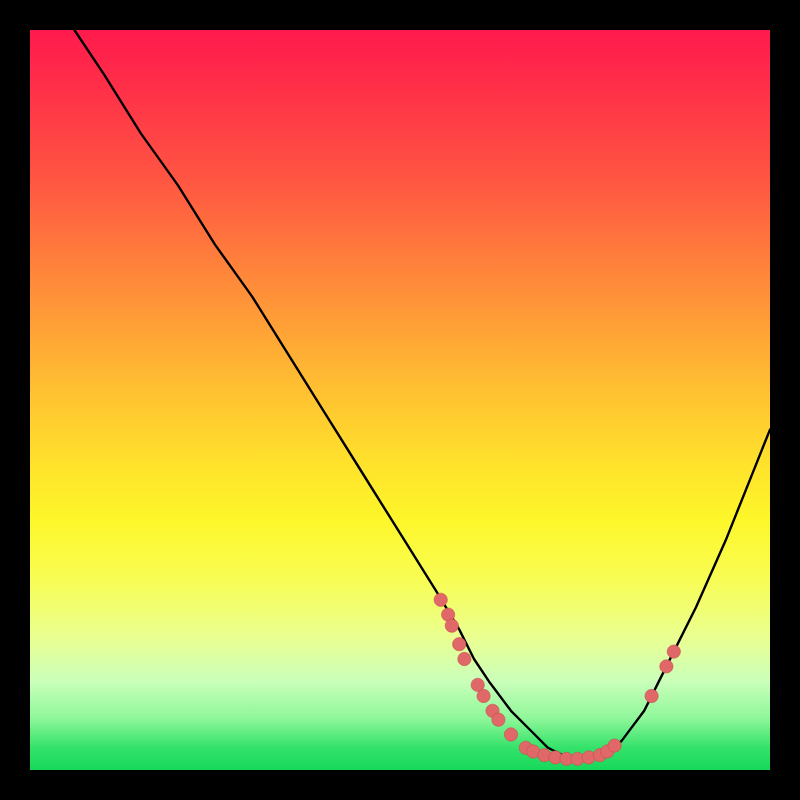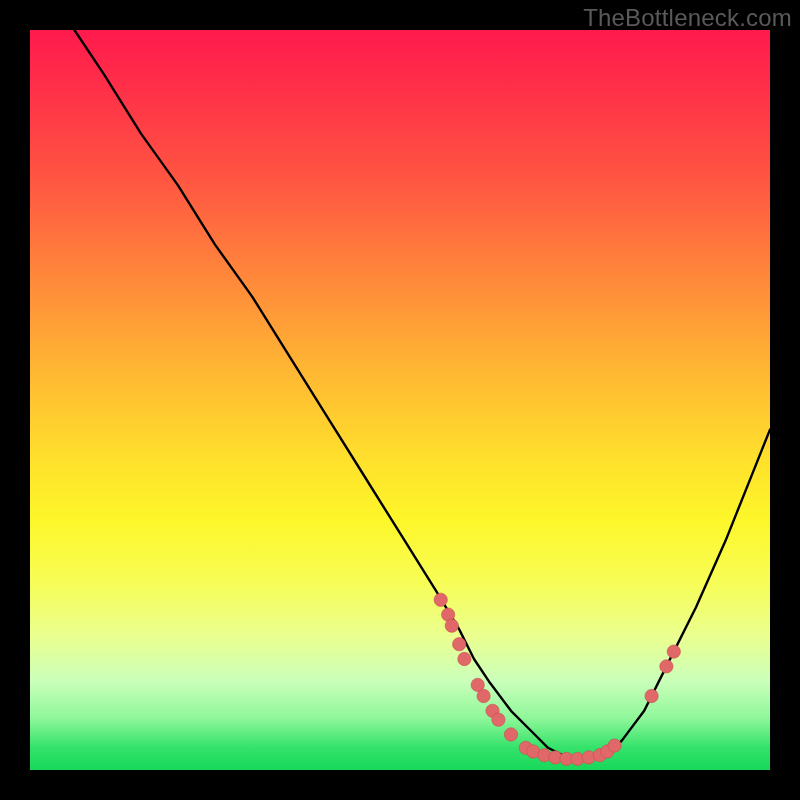--- a/index.html
+++ b/index.html
@@ -59,21 +59,20 @@
     top: 0;
     width: 740px;
     height: 740px;
     overflow: visible;
   }
 </style>
 </head>
 <body>
 
 <div class="frame">
-  <div class="watermark">TheBottleneck.com</div>
 
   <div class="plot-area">
     <svg class="curve" viewBox="0 0 740 740" preserveAspectRatio="none">
       <path id="curve-path" fill="none" stroke-width="2.4" stroke-linecap="round" stroke-linejoin="round" d="M44.40 0.00 L74.00 44.40 L111.00 103.60 L148.00 155.40 L185.00 214.60 L222.00 266.40 L259.00 325.60 L296.00 384.80 L333.00 444.00 L370.00 503.20 L407.00 562.40 L429.20 599.40 L444.00 629.00 L458.80 651.20 L481.00 680.80 L503.20 703.00 L518.00 717.80 L532.80 725.20 L555.00 728.90 L577.20 725.20 L592.00 710.40 L614.20 680.80 L636.40 636.40 L666.00 577.20 L695.60 510.60 L725.20 436.60 L740.00 399.60" stroke="#000000"></path>
       <g id="markers">
           <circle cx="410.70" cy="569.80" r="6.66" fill="#e06868" stroke="#c94e4e" stroke-width="0.6"></circle>
           <circle cx="418.10" cy="584.60" r="6.66" fill="#e06868" stroke="#c94e4e" stroke-width="0.6"></circle>
           <circle cx="421.80" cy="595.70" r="6.66" fill="#e06868" stroke="#c94e4e" stroke-width="0.6"></circle>
           <circle cx="429.20" cy="614.20" r="6.66" fill="#e06868" stroke="#c94e4e" stroke-width="0.6"></circle>
           <circle cx="434.38" cy="629.00" r="6.66" fill="#e06868" stroke="#c94e4e" stroke-width="0.6"></circle>

